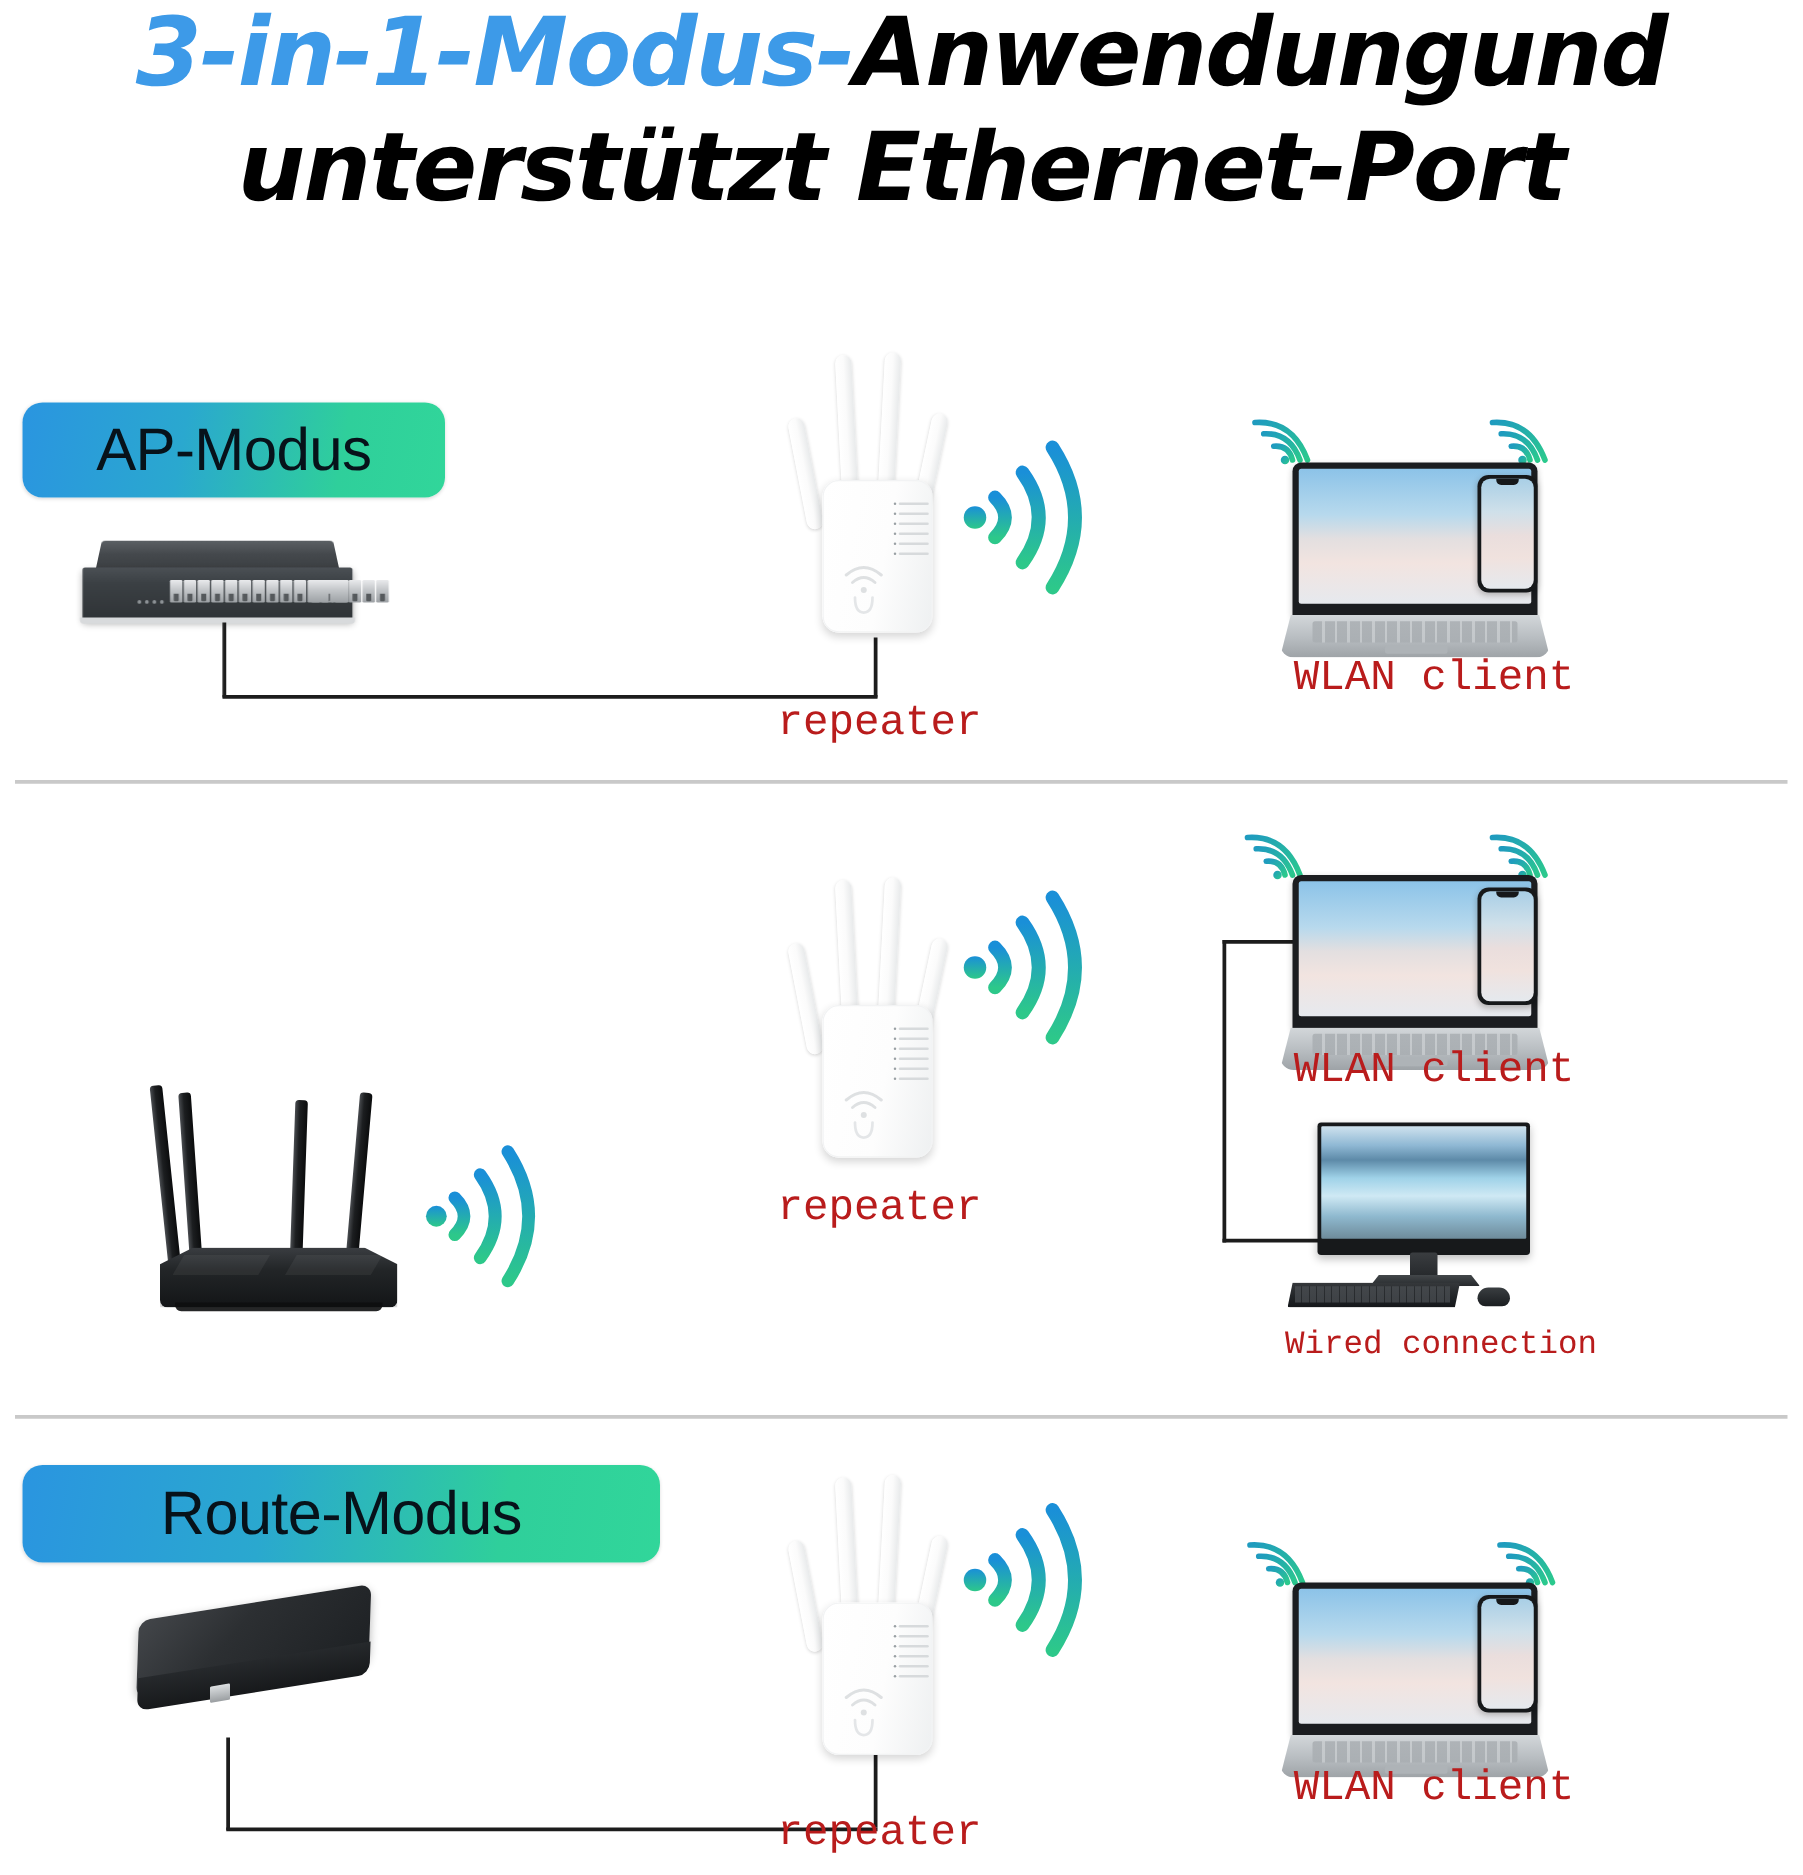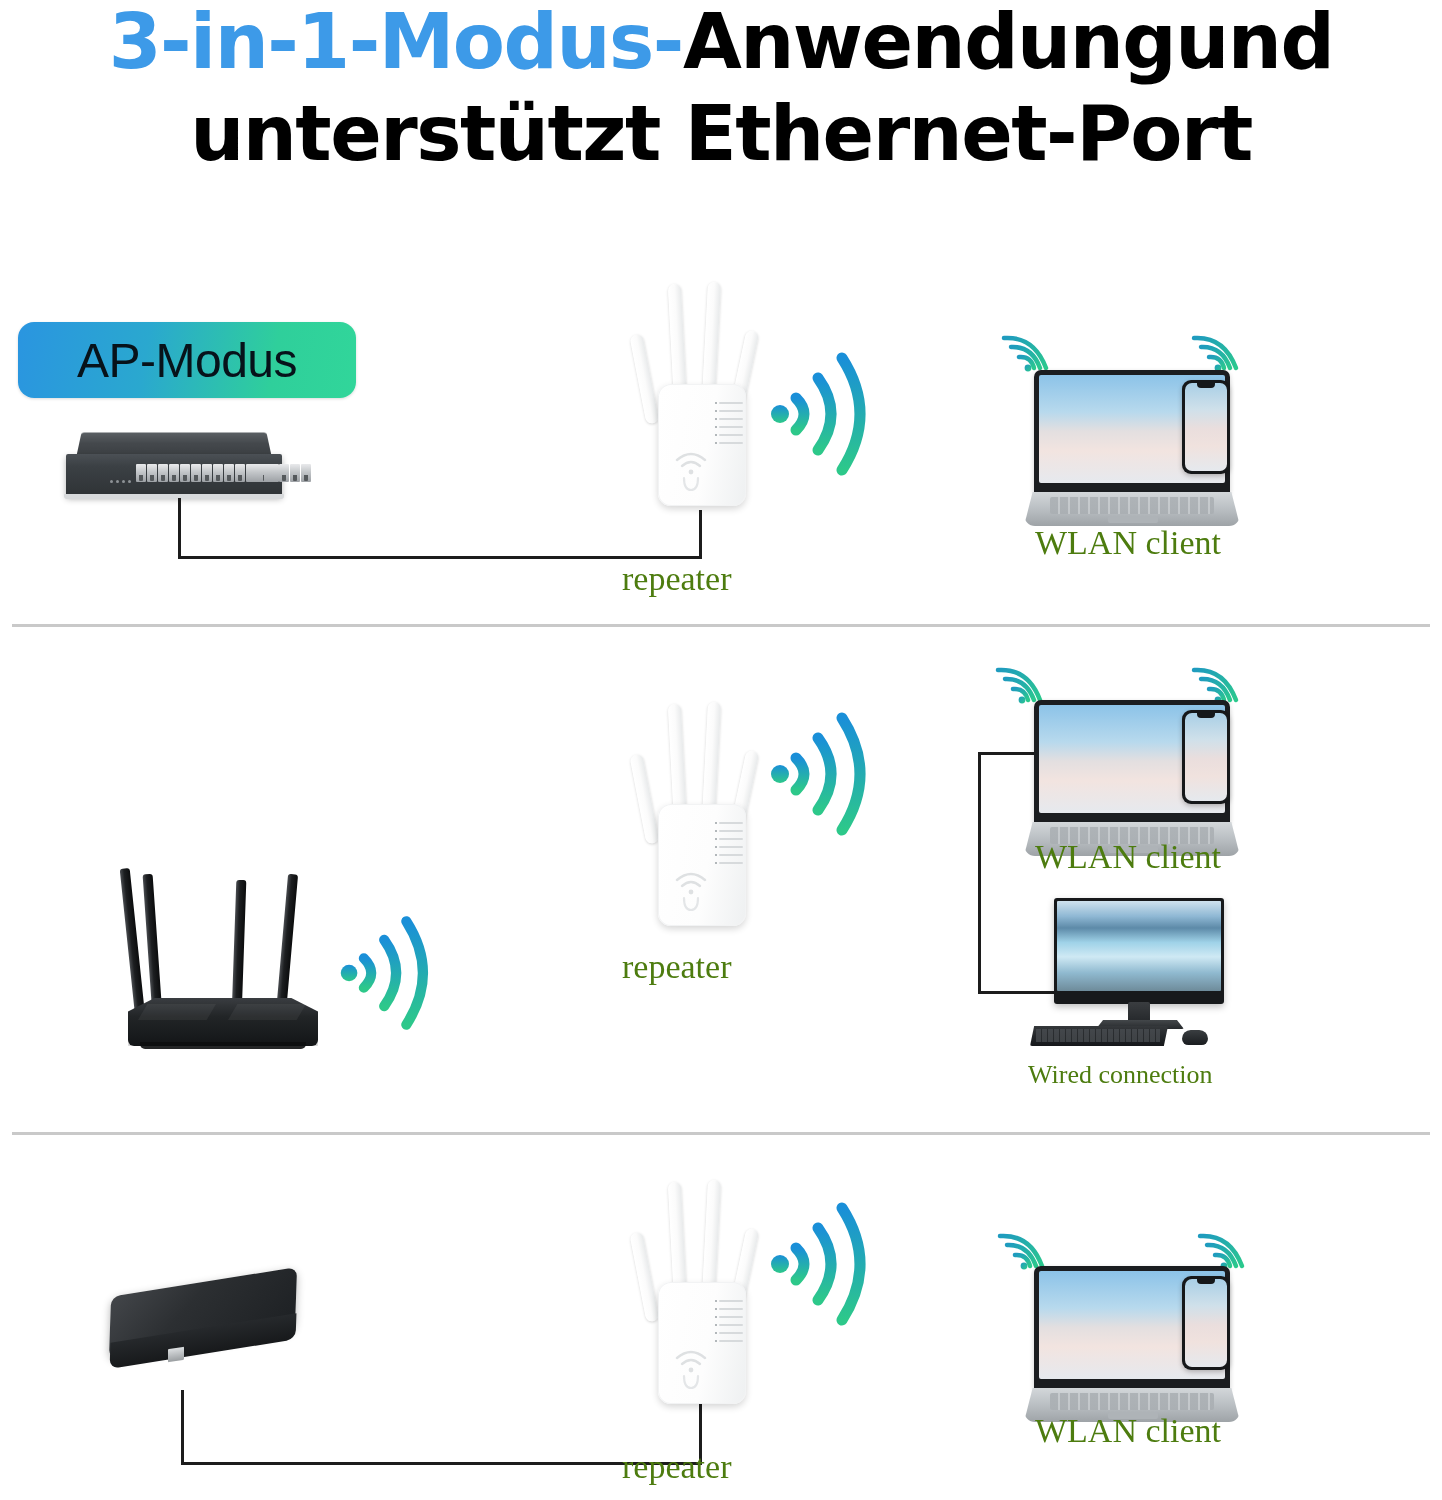--- a/index.html
+++ b/index.html
@@ -7,21 +7,21 @@
     width: 1442px; height: 1500px;
     background: #ffffff;
     font-family: "Liberation Sans", sans-serif;
     overflow: hidden;
   }
   #page { position: relative; width: 1442px; height: 1500px; background:#fff; }
 
   
   .title-wrap {
     position:absolute; left:0; top:4px; width:1442px;
-    text-align:center; line-height:1.0;
+    text-align:center; line-height:1.0;font-style:italic;
   }
   .title-line {
     font-family: "DejaVu Sans", sans-serif;
     font-weight: 800;
     font-size: 76px;
     letter-spacing: -1.5px;
     color:#000;
     white-space: nowrap;
   }
   .title-line.l2 { margin-top: 16px; }
@@ -48,22 +48,22 @@
   }
 
   
   .wire { position:absolute; background:#1c1c1c; }
   .wire-v { width:3px; }
   .wire-h { height:3px; }
 
   
   .caption {
     position:absolute;
-    font-family:Liberation Serif, serif;
-    color:#4d7c0f;
+    font-family:Liberation Mono, monospace;
+    color:#b91c1c;
     white-space:nowrap;
   }
 
   
   .repeater { position:absolute; }
   .rp-body {
     position:absolute; left:40px; top:112px;
     width:88px; height:122px;
     background: linear-gradient(100deg,#ffffff 0%,#fdfdfd 55%,#eef0f1 100%);
     border-radius: 13px;
@@ -539,20 +539,23 @@
     <div class="dk-stand-neck"></div>
     <div class="dk-stand-base"></div>
     <div class="dk-kb">
       <div class="dk-kb-keys"></div>
     </div>
     <div class="dk-mouse"></div>
   </div>
 
   <div class="caption" style="left:1028px; top:1060px; font-size:26px;">Wired connection</div>
 
+  <div class="badge" style="left:18px; top:1172px; width:510px; height:78px; font-size:49px;">
+    <span>Route-Modus</span>
+  </div>
 
   <div class="modem" style="left:104px; top:1282px; width:200px; height:100px;">
     <div class="md-top"></div>
     <div class="md-front"></div>
     <div class="md-port"></div>
   </div>
 
   <div class="wire wire-v" style="left:181px; top:1390px; height:74px;"></div>
   <div class="wire wire-h" style="left:181px; top:1462px; width:521px;"></div>
   <div class="wire wire-v" style="left:699px; top:1404px; height:58px;"></div>

